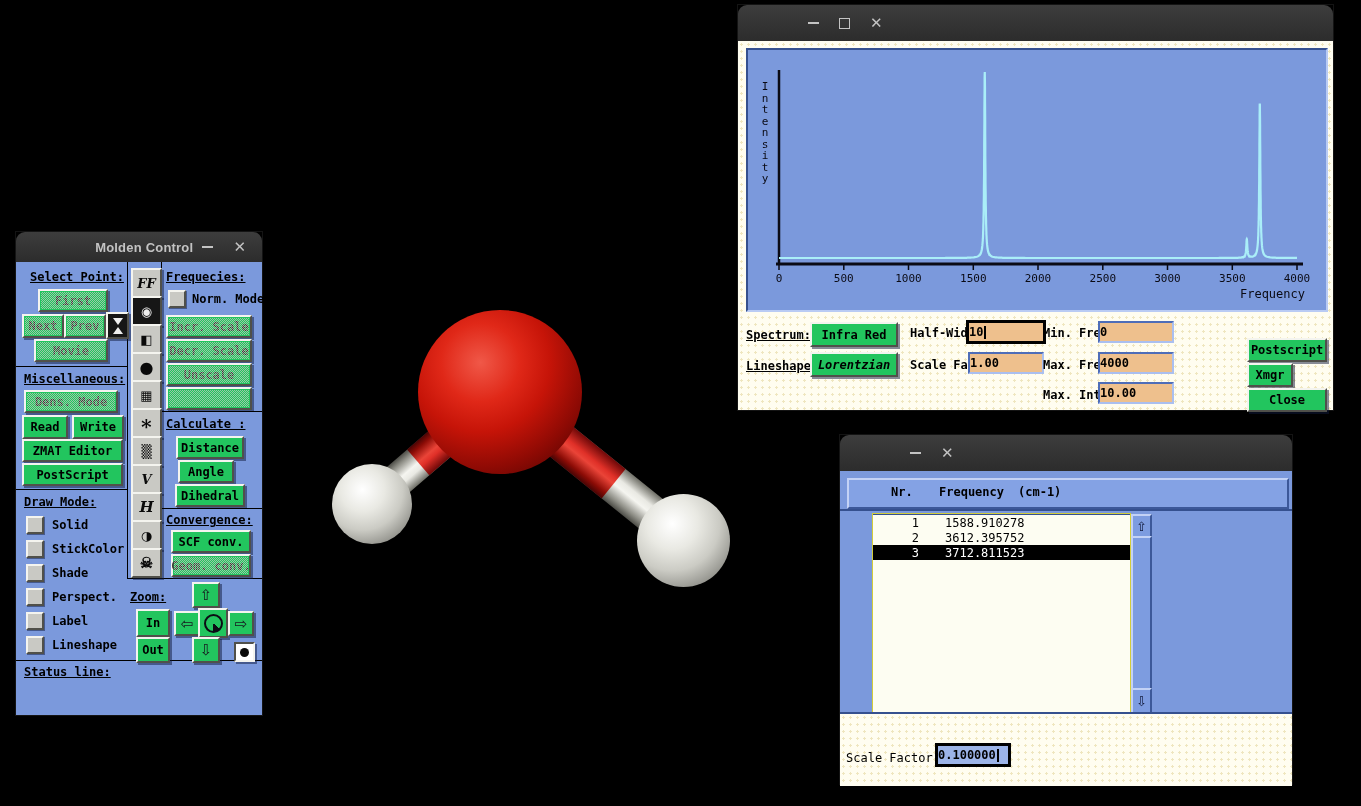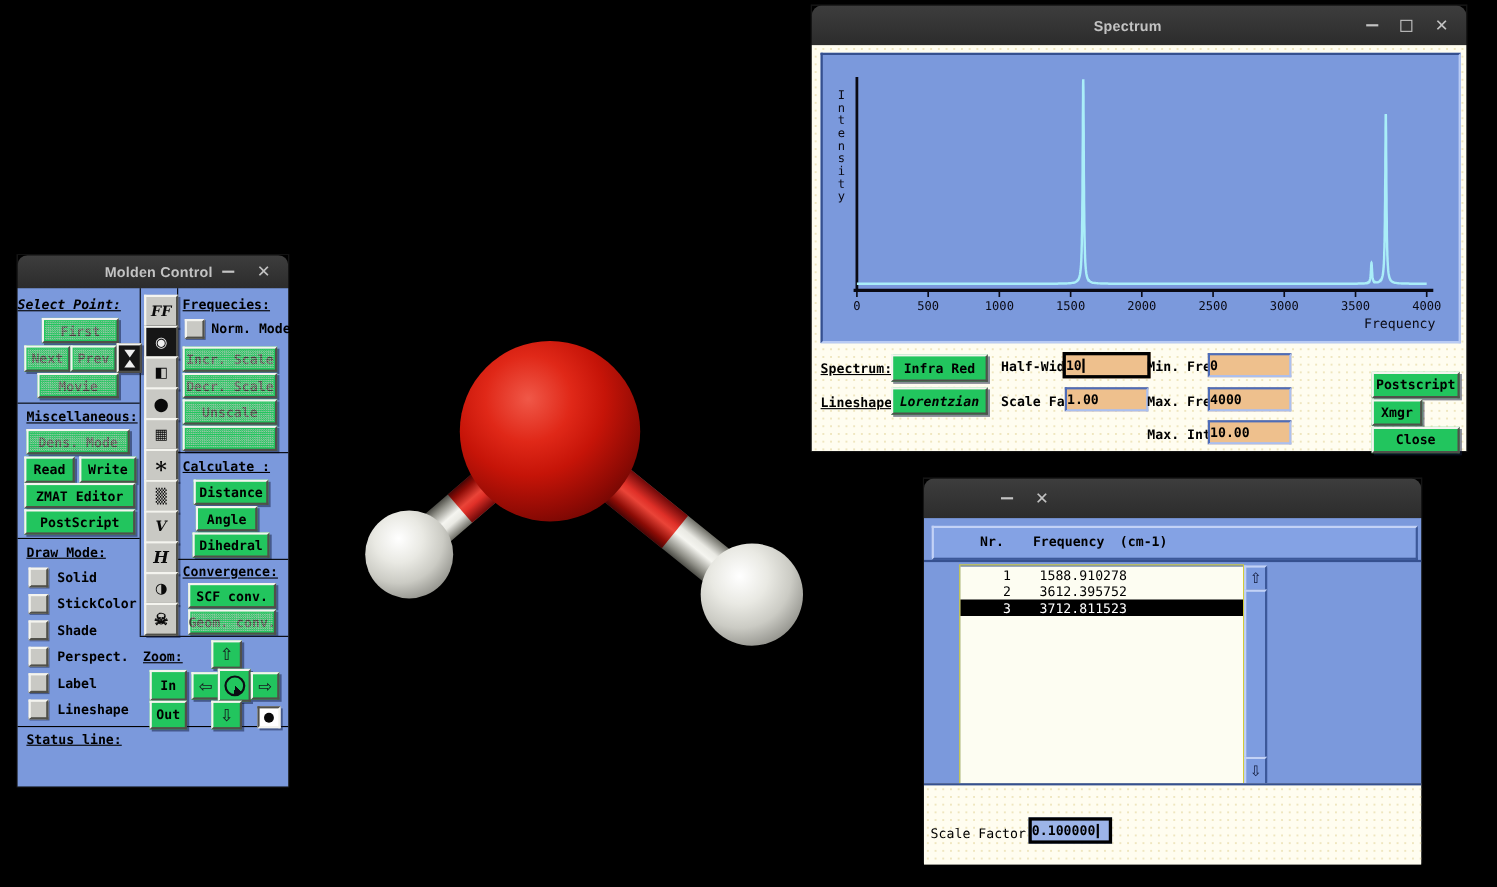--- a/index.html
+++ b/index.html
@@ -94,21 +94,21 @@
     </span>
   </div>
   <div class="blue abs" style="left:0;top:30px;width:246px;height:453px;">
 
     <div class="vline" style="left:111px;top:0;height:316px;"></div>
     <div class="vline" style="left:145px;top:0;height:316px;"></div>
     <div class="hline" style="left:111px;top:316px;width:135px;"></div>
     <div class="hline" style="left:0;top:398px;width:246px;"></div>
 
     <div class="abs" style="left:0;top:0;width:111px;height:398px;">
-      <div class="hd" style="left:0;top:8px;font-style:italic;">Select Point:</div>
+      <div class="hd" style="left:14px;top:8px;">Select Point:</div>
       <div class="btn dis" style="left:22px;top:27px;width:66px;height:19px;">First</div>
       <div class="btn dis" style="left:6px;top:52px;width:38px;height:20px;">Next</div>
       <div class="btn dis" style="left:48px;top:52px;width:38px;height:20px;">Prev</div>
       <div class="btn hg" style="left:90px;top:50px;width:19px;height:23px;"></div>
       <div class="btn dis" style="left:18px;top:77px;width:70px;height:19px;">Movie</div>
       <div class="hline" style="left:0;top:104px;width:111px;"></div>
       <div class="hd" style="left:8px;top:110px;">Miscellaneous:</div>
       <div class="btn dis" style="left:8px;top:128px;width:90px;height:19px;">Dens. Mode</div>
       <div class="btn" style="left:6px;top:153px;width:42px;height:20px;">Read</div>
       <div class="btn" style="left:56px;top:153px;width:48px;height:20px;">Write</div>
@@ -179,21 +179,20 @@
         </div>
     </div>
 
     <div class="hd" style="left:8px;top:403px;">Status line:</div>
   </div>
 </div>
 
 <div class="window" style="left:738px;top:5px;width:595px;height:405px;">
   <div class="titlebar" style="height:36px;">
     <span class="tb-sp"></span>
-    <span class="tb-title">Spectrum</span>
     <span class="tb-ctrls">
       <span class="ico-min"></span>
       <span class="ico-max"></span>
       <span class="ico-close">✕</span>
     </span>
   </div>
   <div class="cream abs" style="left:0;top:36px;width:595px;height:369px;">
 
     <div class="abs" style="left:8px;top:7px;width:578px;height:260px;background:#7b99dc;border:2px solid;
          border-color:#35508f #b9cbf4 #b9cbf4 #35508f;">

